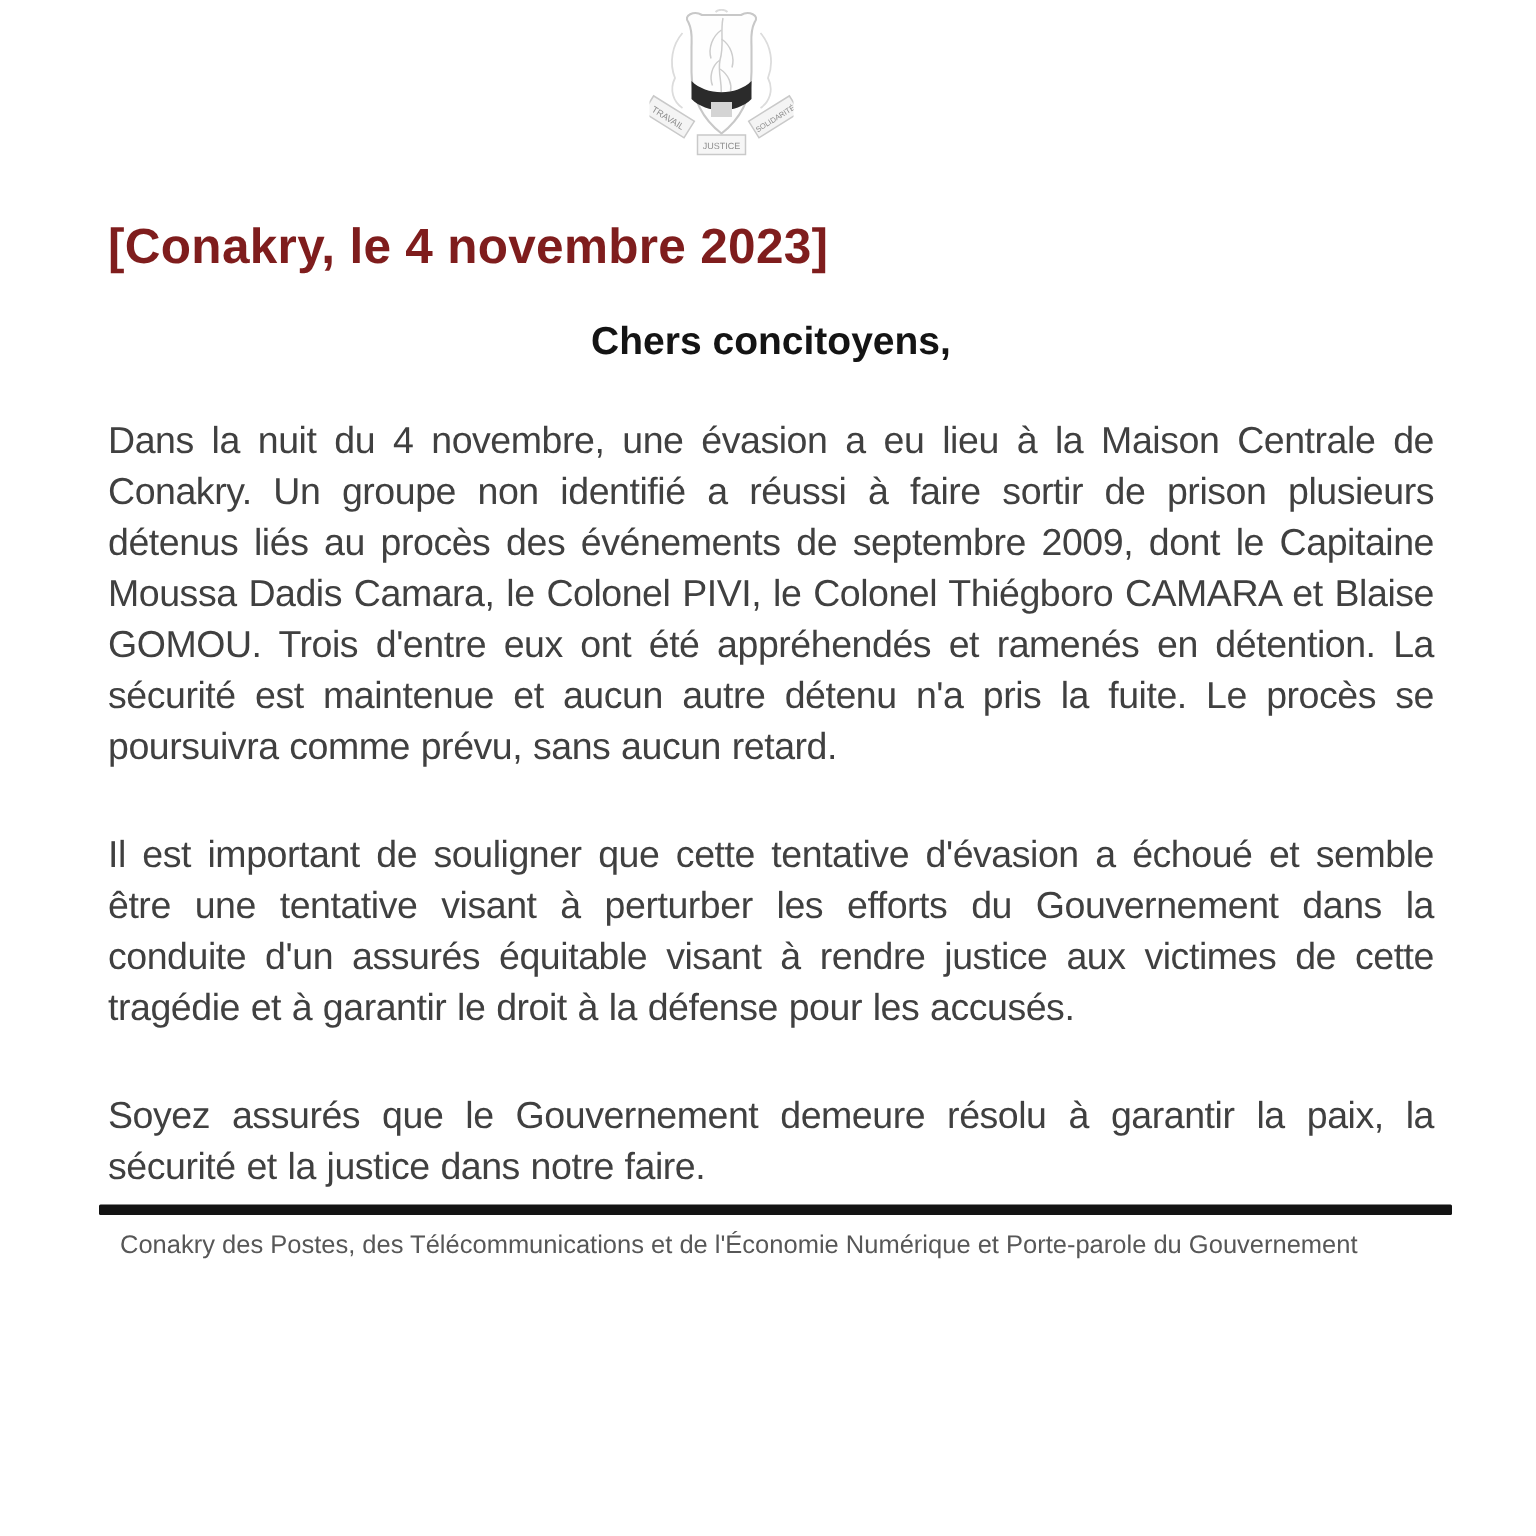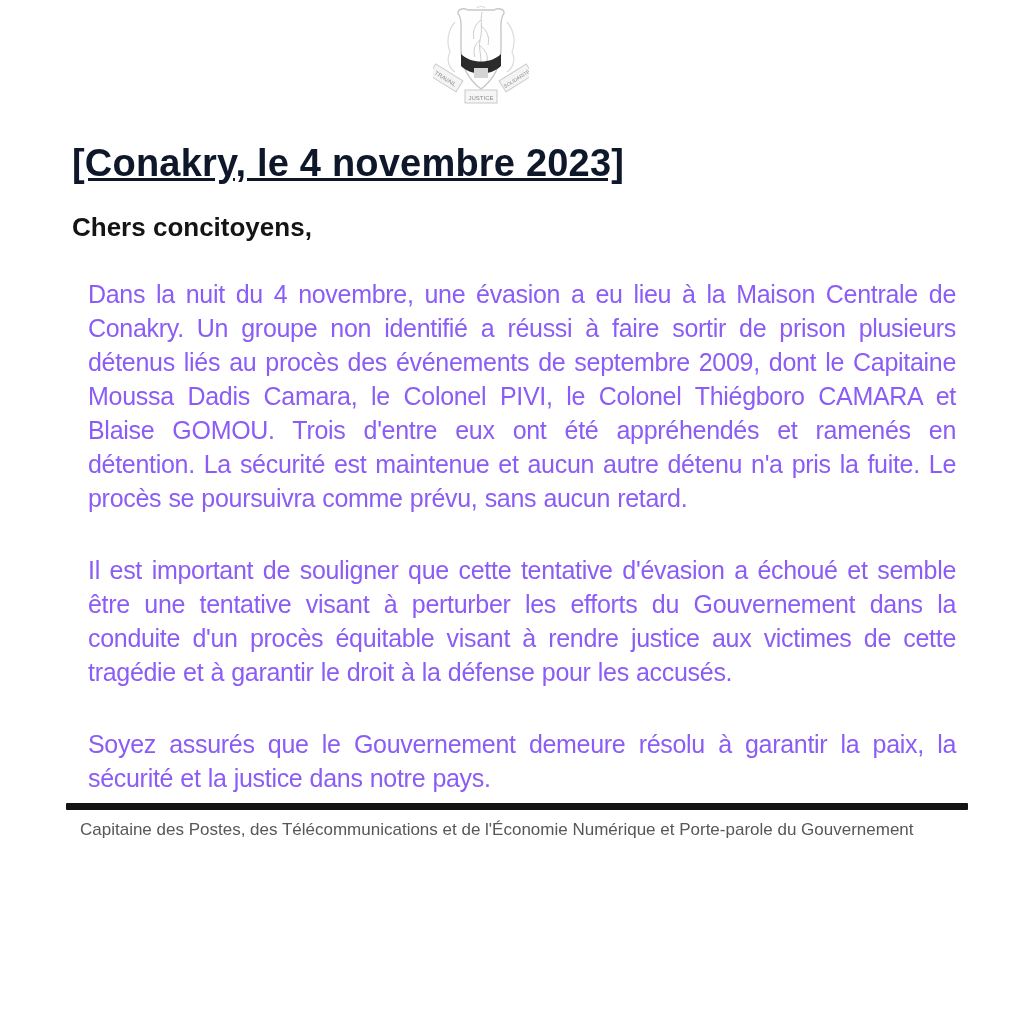--- a/index.html
+++ b/index.html
@@ -21,42 +21,42 @@
     padding: 6px 68px 0 72px;
     background: #ffffff;
   }
   .emblem-wrap {
     height: 104px;
     text-align: center;
     transform: translateX(-33px);
   }
   .dateline {
     margin: 36px 0 0 0;
-    font-size: 38px;
+    font-size: 33px;
     line-height: 35px;
     font-weight: 700;
     letter-spacing: 0.2px;
-    color: #0f172a;
-    text-decoration: underline;
+    color: #7f1d1d;
   }
   .salutation {
     margin: 30px 0 0 0;
     font-size: 26px;
     line-height: 32px;
     font-weight: 700;
     color: #141414;
+    text-align: center;
   }
   .body-para {
-    margin: 38px 0 0 16px;
+    margin: 38px 0 0 0;
     font-size: 25px;
     line-height: 34px;
     text-align: justify;
     letter-spacing: -0.3px;
     word-spacing: 0.5px;
-    color: #8b5cf6;
+    color: #404040;
   }
   .body-para.first {
     margin-top: 34px;
   }
   .sig-rule {
     margin: 8px 0 0 -6px;
     width: 902px;
     height: 7px;
     background: #131313;
     border-radius: 1px;
@@ -119,23 +119,23 @@
       </g>
     </svg>
   </div>
 
   <h1 class="dateline">[Conakry, le 4 novembre 2023]</h1>
 
   <h2 class="salutation">Chers concitoyens,</h2>
 
   <p class="body-para first">Dans la nuit du 4 novembre, une évasion a eu lieu à la Maison Centrale de Conakry. Un groupe non identifié a réussi à faire sortir de prison plusieurs détenus liés au procès des événements de septembre 2009, dont le Capitaine Moussa Dadis Camara, le Colonel PIVI, le Colonel Thiégboro CAMARA et Blaise GOMOU. Trois d'entre eux ont été appréhendés et ramenés en détention. La sécurité est maintenue et aucun autre détenu n'a pris la fuite. Le procès se poursuivra comme prévu, sans aucun retard.</p>
 
-  <p class="body-para">Il est important de souligner que cette tentative d'évasion a échoué et semble être une tentative visant à perturber les efforts du Gouvernement dans la conduite d'un procès équitable visant à rendre justice aux victimes de cette tragédie et à garantir le droit à la défense pour les accusés.</p>
+  <p class="body-para">Il est important de souligner que cette tentative d'évasion a échoué et semble être une tentative visant à perturber les efforts du Gouvernement dans la conduite d'un assurés équitable visant à rendre justice aux victimes de cette tragédie et à garantir le droit à la défense pour les accusés.</p>
 
 
-  <p class="body-para">Soyez assurés que le Gouvernement demeure résolu à garantir la paix, la sécurité et la justice dans notre pays.</p>
+  <p class="body-para">Soyez assurés que le Gouvernement demeure résolu à garantir la paix, la sécurité et la justice dans notre faire.</p>
 
   <div class="sig-rule"></div>
 
 
-  <div class="sig-title">Capitaine des Postes, des Télécommunications et de l'Économie Numérique et Porte-parole du Gouvernement</div>
+  <div class="sig-title">Conakry des Postes, des Télécommunications et de l'Économie Numérique et Porte-parole du Gouvernement</div>
 
 </div>
 
 </body></html>

